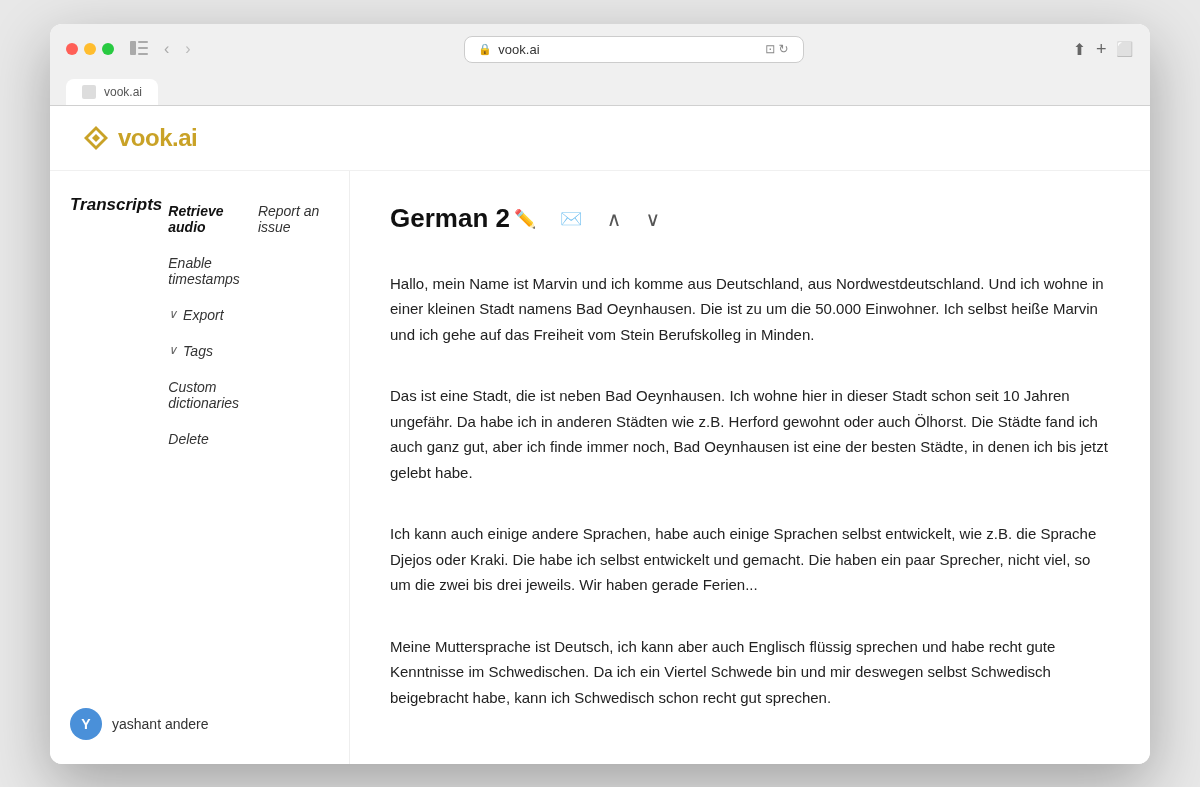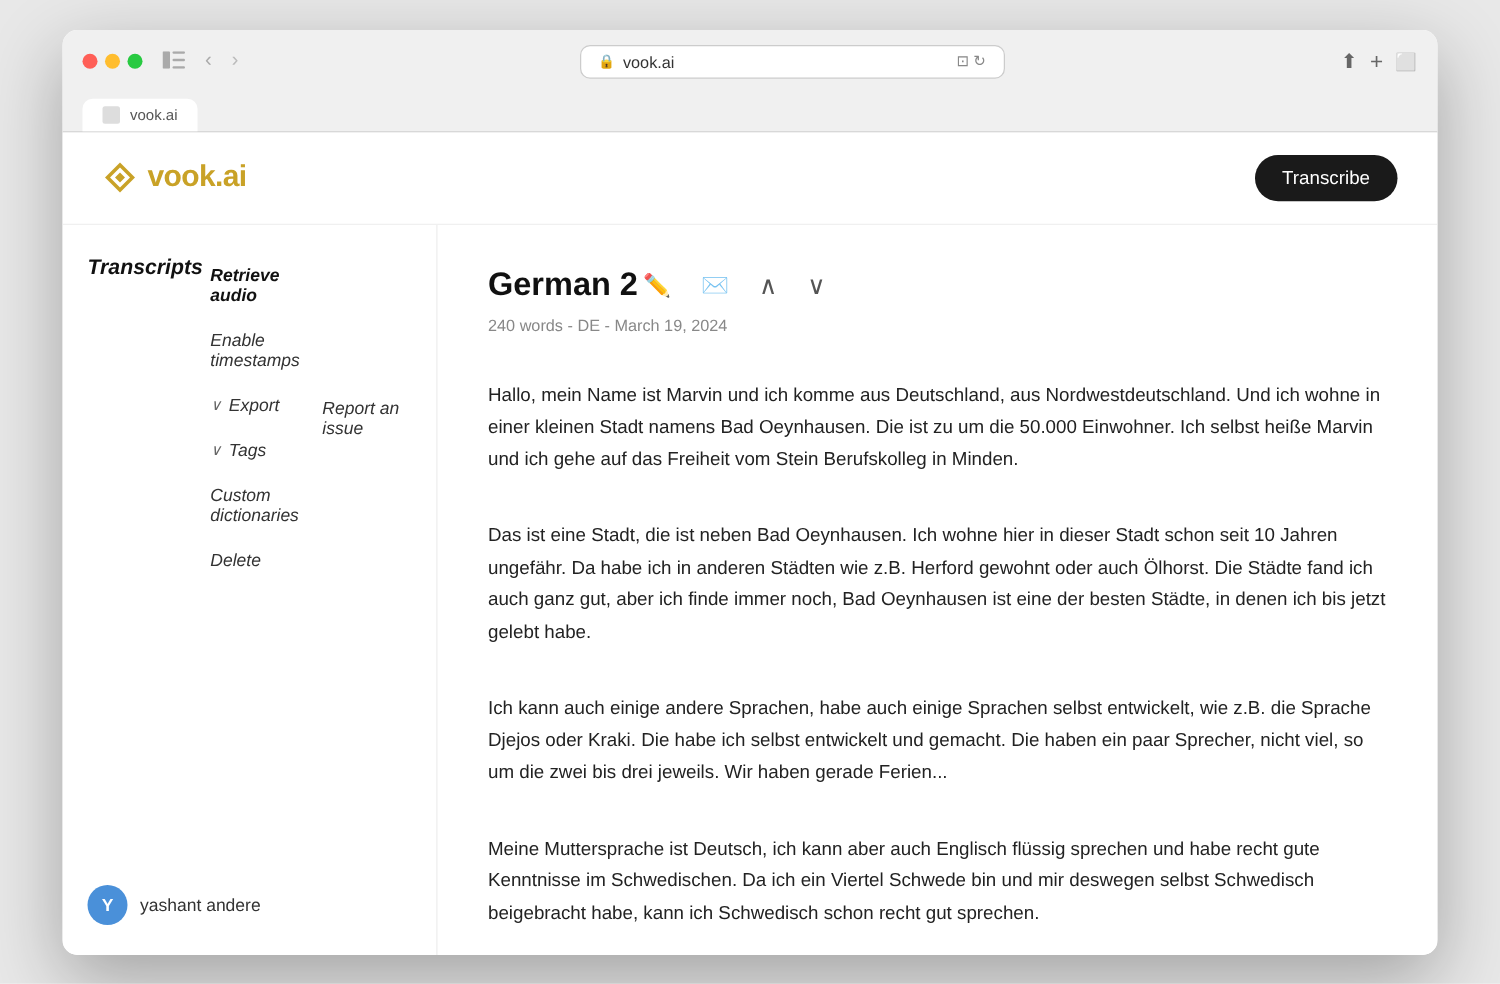--- a/index.html
+++ b/index.html
@@ -209,21 +209,20 @@
       gap: 4px;
     }
 
     .sidebar-item {
       font-size: 14px;
       color: #333;
       padding: 8px 6px;
       cursor: pointer;
       border-radius: 6px;
       display: flex;
-      align-items: center;
       gap: 6px;
     }
 
     .sidebar-item.bold {
       font-weight: 600;
       color: #111;
     }
 
     .sidebar-divider {
       height: 1px;
@@ -361,21 +360,20 @@
     <div class="app-header">
       <div class="logo-container">
 
         <svg class="logo-diamond" viewBox="0 0 28 28" fill="none" xmlns="http://www.w3.org/2000/svg">
           <polygon points="14,2 26,14 14,26 2,14" fill="#c9a227"></polygon>
           <polygon points="14,6 22,14 14,22 6,14" fill="#ffffff"></polygon>
           <polygon points="14,10 18,14 14,18 10,14" fill="#c9a227"></polygon>
         </svg>
         <span class="logo-text">vook.ai</span>
       </div>
-      <button class="transcribe-btn">Transcribe</button>
     </div>
 
     <div class="main-layout">
 
       <div class="sidebar">
         <div class="sidebar-top">
           <div class="sidebar-title">Transcripts</div>
 
           <div class="sidebar-menu">
             <div class="sidebar-item bold">
@@ -419,21 +417,20 @@
             <div class="content-title">German 2</div>
           </div>
           <div class="content-actions">
             <span class="action-icon">✏️</span>
             <span class="action-icon">✉️</span>
             <span class="action-icon" style="font-size:20px; font-weight:300;">∧</span>
             <span class="action-icon" style="font-size:20px; font-weight:300;">∨</span>
           </div>
         </div>
 
-        <div class="content-meta">240 words - DE - March 19, 2024</div>
 
         <div class="content-text">
           <p>Hallo, mein Name ist Marvin und ich komme aus Deutschland, aus Nordwestdeutschland. Und ich wohne in einer kleinen Stadt namens Bad Oeynhausen. Die ist zu um die 50.000 Einwohner. Ich selbst heiße Marvin und ich gehe auf das Freiheit vom Stein Berufskolleg in Minden.</p>
           <p>Das ist eine Stadt, die ist neben Bad Oeynhausen. Ich wohne hier in dieser Stadt schon seit 10 Jahren ungefähr. Da habe ich in anderen Städten wie z.B. Herford gewohnt oder auch Ölhorst. Die Städte fand ich auch ganz gut, aber ich finde immer noch, Bad Oeynhausen ist eine der besten Städte, in denen ich bis jetzt gelebt habe.</p>
           <p>Ich kann auch einige andere Sprachen, habe auch einige Sprachen selbst entwickelt, wie z.B. die Sprache Djejos oder Kraki. Die habe ich selbst entwickelt und gemacht. Die haben ein paar Sprecher, nicht viel, so um die zwei bis drei jeweils. Wir haben gerade Ferien...</p>
           <p>Meine Muttersprache ist Deutsch, ich kann aber auch Englisch flüssig sprechen und habe recht gute Kenntnisse im Schwedischen. Da ich ein Viertel Schwede bin und mir deswegen selbst Schwedisch beigebracht habe, kann ich Schwedisch schon recht gut sprechen.</p>
         </div>
       </div>
     </div>
   </div>

